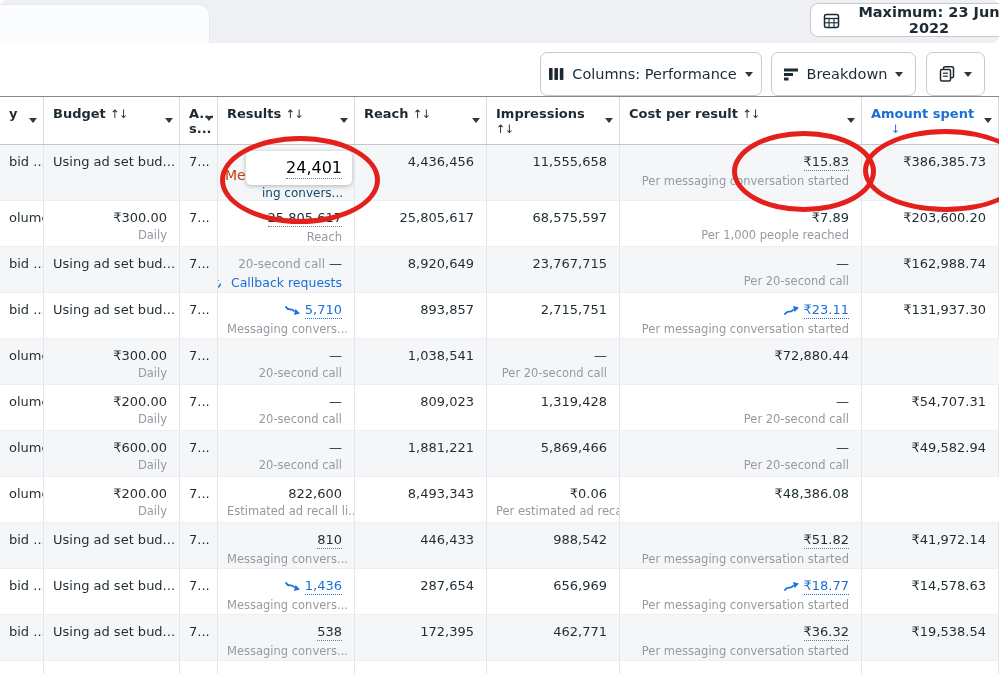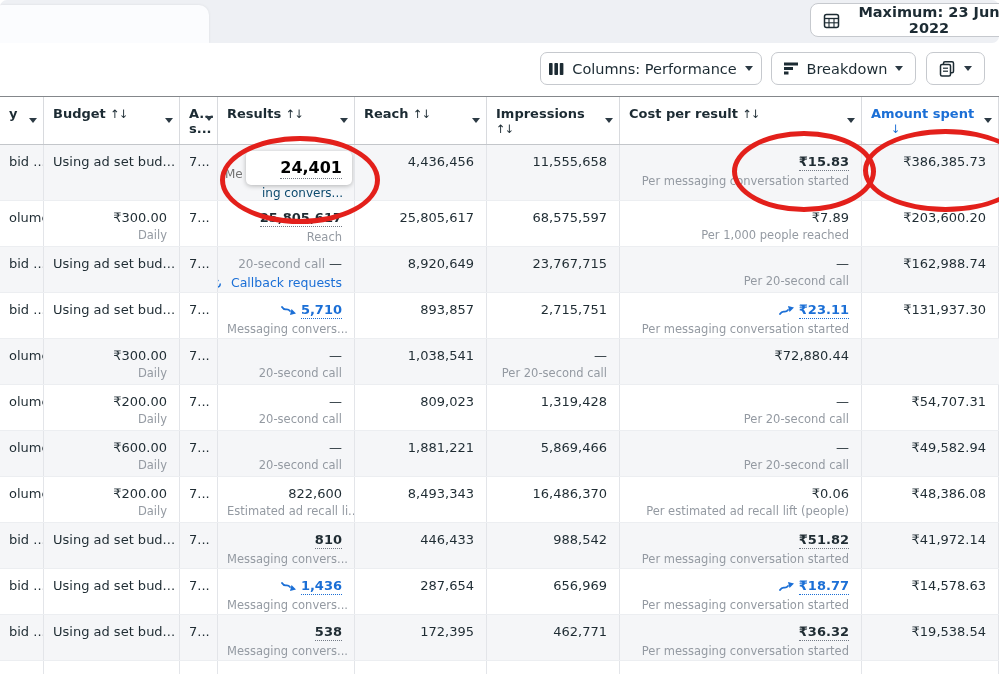--- a/index.html
+++ b/index.html
@@ -10,21 +10,21 @@
   .topstrip { position:absolute; top:0; left:0; width:999px; height:43px; background:#eef0f4;border-radius:7px; }
   .tab { position:absolute; left:-8px; top:5px; width:217px; height:38px; background:#fbfcfe;
          border-radius:10px 10px 0 0; box-shadow:0 0 3px rgba(0,0,0,.08); }
   .date-btn { position:absolute; left:810px; top:3px; width:212px; height:34px; background:#fff;
               border:1px solid #c6c9ce; border-radius:8px; display:flex; align-items:center;
               gap:9px; padding:0 12px; font-size:14.5px; font-weight:600; color:#1c2b33;
               font-family:inherit; box-sizing:border-box; }
 
   
   .toolbar { position:absolute; top:43px; left:0; width:999px; height:53px; background:#fff; }
-  .tb-btn { position:absolute; top:9px; height:33px; background:#fff; border:1px solid #c6c9ce;
+  .tb-btn { position:absolute; top:9px; height:44px; background:#fff; border:1px solid #c6c9ce;
             border-radius:7px; display:flex; align-items:center; justify-content:center; gap:8px;
             font-size:14.5px; font-weight:500; color:#1c2b33; font-family:inherit; box-sizing:border-box; }
   .btn-columns { left:540px; width:222px; }
   .btn-breakdown { left:771px; width:145px; }
   .btn-reports { left:926px; width:59px; }
   .caret { width:0; height:0; border-left:4.5px solid transparent; border-right:4.5px solid transparent;
            border-top:5.5px solid #2c3a44; display:inline-block; }
 
   
   .table { position:absolute; top:96px; left:0; width:999px; border-top:1px solid #84878b; }
@@ -40,31 +40,31 @@
 
   .grid-row { height:46px; border-bottom:1px solid #eceef1; background:#fff; box-sizing:border-box; }
   .row-tall { height:56px; }
   .row-shaded { background:#f5f6f8; }
   .cell { position:relative; border-right:1px solid #e3e5e9; padding:9px 12px 0 9px;
           overflow:hidden; box-sizing:border-box; }
   .num { font-size:13px; color:#1f2c33; text-align:right; white-space:nowrap; }
   .line1 { display:flex; justify-content:flex-end; align-items:center; gap:4px; }
   .left { text-align:left; font-size:13px; color:#1f2c33; white-space:nowrap; }
   .sub { font-size:11.5px; color:#949aa2; text-align:right; margin-top:3px; white-space:nowrap; }
-  .dotted { border-bottom:1.5px dotted #737a85; padding-bottom:1px;font-weight:bold; }
+  .dotted { border-bottom:1.5px dotted #737a85; padding-bottom:1px; }
   .blue { color:#1b6fd6; }
   .blue.dotted { border-bottom-color:#1b6fd6; }
   .inline-label { font-size:12px; color:#949aa2; }
   .link-line { display:flex; justify-content:flex-end; align-items:center; gap:9px; margin-top:4px; }
   .link { color:#1b6fd6; font-size:12.5px; white-space:nowrap; }
 
   .card { position:absolute; left:28px; top:6px; width:106px; height:34px; background:#fff;
           border-radius:5px; box-shadow:0 1px 5px rgba(0,0,0,.28); display:flex; align-items:center;
           justify-content:flex-end; padding-right:10px; z-index:5; box-sizing:border-box; }
-  .ghost-left { position:absolute; left:7px; top:22px; font-size:12px; color:#737373; }
+  .ghost-left { position:absolute; left:7px; top:22px; font-size:14px; color:#c2410c; }
   .ghost-bottom { position:absolute; left:44px; top:41px; font-size:12px; color:#0c4a6e; white-space:nowrap; }
 
   .partial { height:13px; background:#fff; }
   .partial .cell { padding:0; }
 
   .circle { position:absolute; border:5px solid #e3201b; border-radius:50%; z-index:40; pointer-events:none; }
   .circle-results { left:220px; top:136px; width:150px; height:78px; }
   .circle-cost    { left:732px; top:131px; width:134px; height:71px; }
   .circle-spend   { left:863px; top:129px; width:155px; height:73px; }
 
@@ -433,23 +433,20 @@
           <div class="cell">
             <div class="num line1">
               <span class="val">822,600</span>
             </div>
             <div class="sub"><span>Estimated ad recall li...</span></div>
           </div>
           <div class="cell">
             <div class="num"><span>8,493,343</span></div>
           </div>
           <div class="cell">
-            <div class="num"><span>16,486,370</span></div>
-          </div>
-          <div class="cell">
             <div class="num line1">
               <span class="val">₹0.06</span>
             </div>
             <div class="sub"><span>Per estimated ad recall lift (people)</span></div>
           </div>
           <div class="cell">
             <div class="num"><span>₹48,386.08</span></div>
           </div>
         </div>
         <div class="grid grid-row row-shaded">

